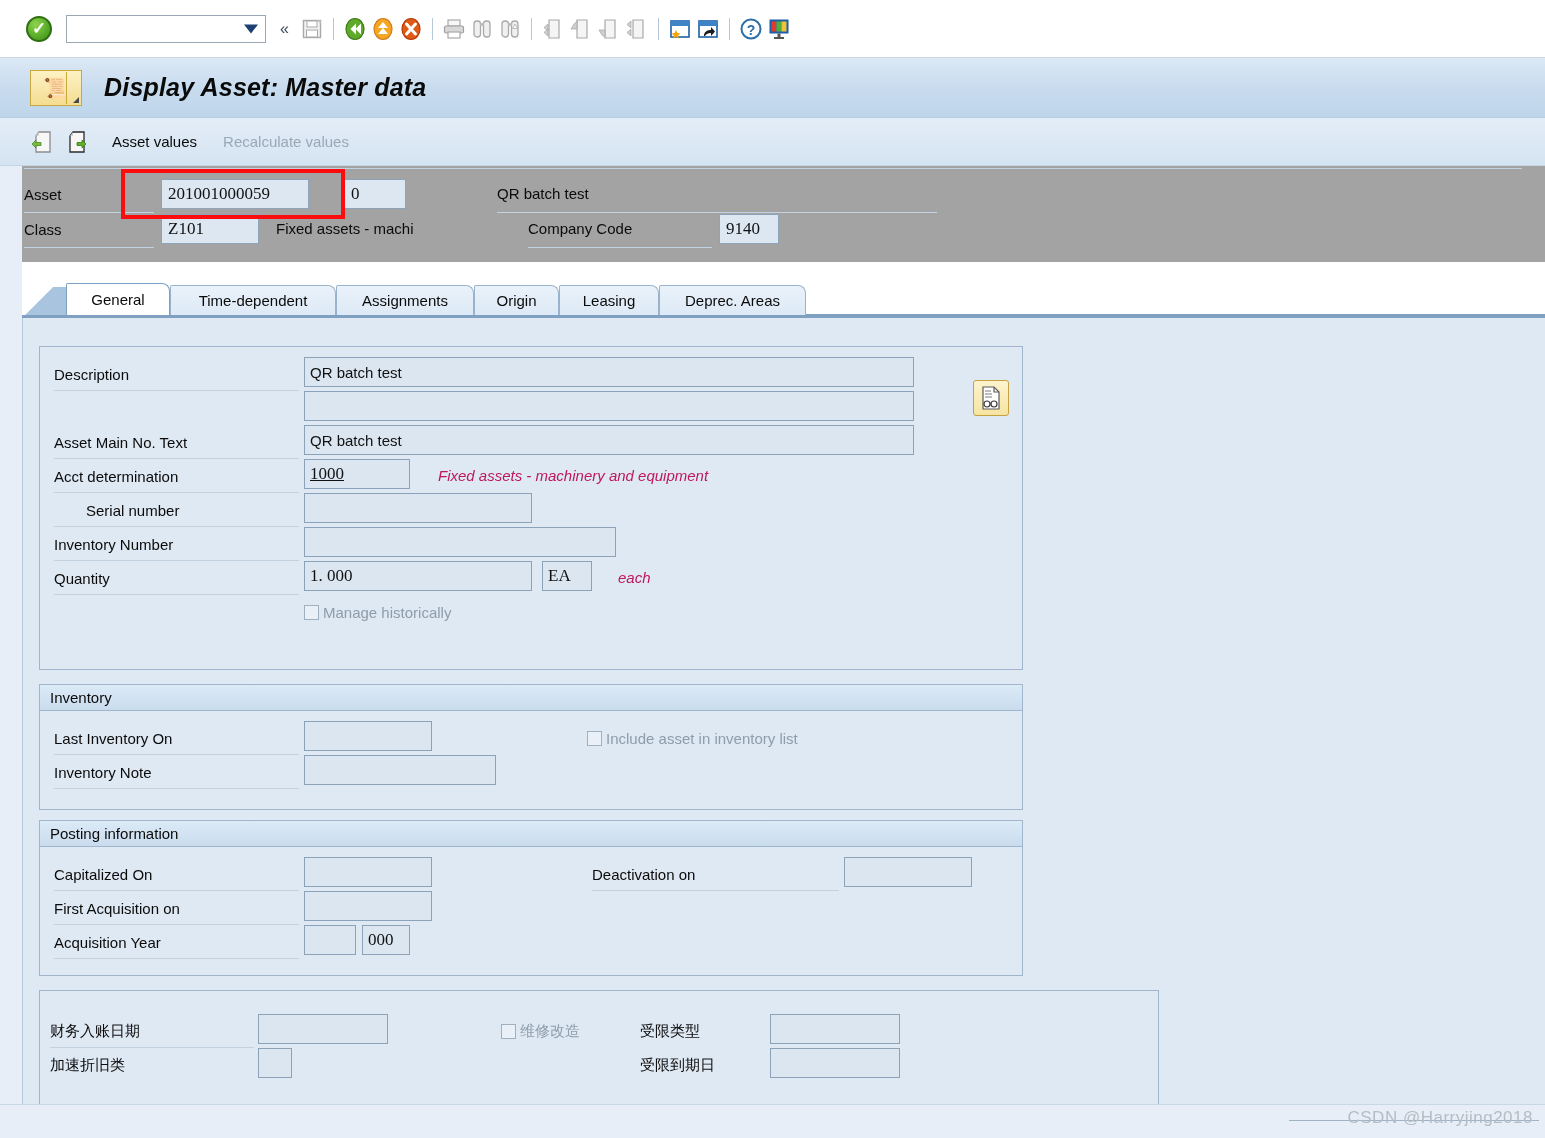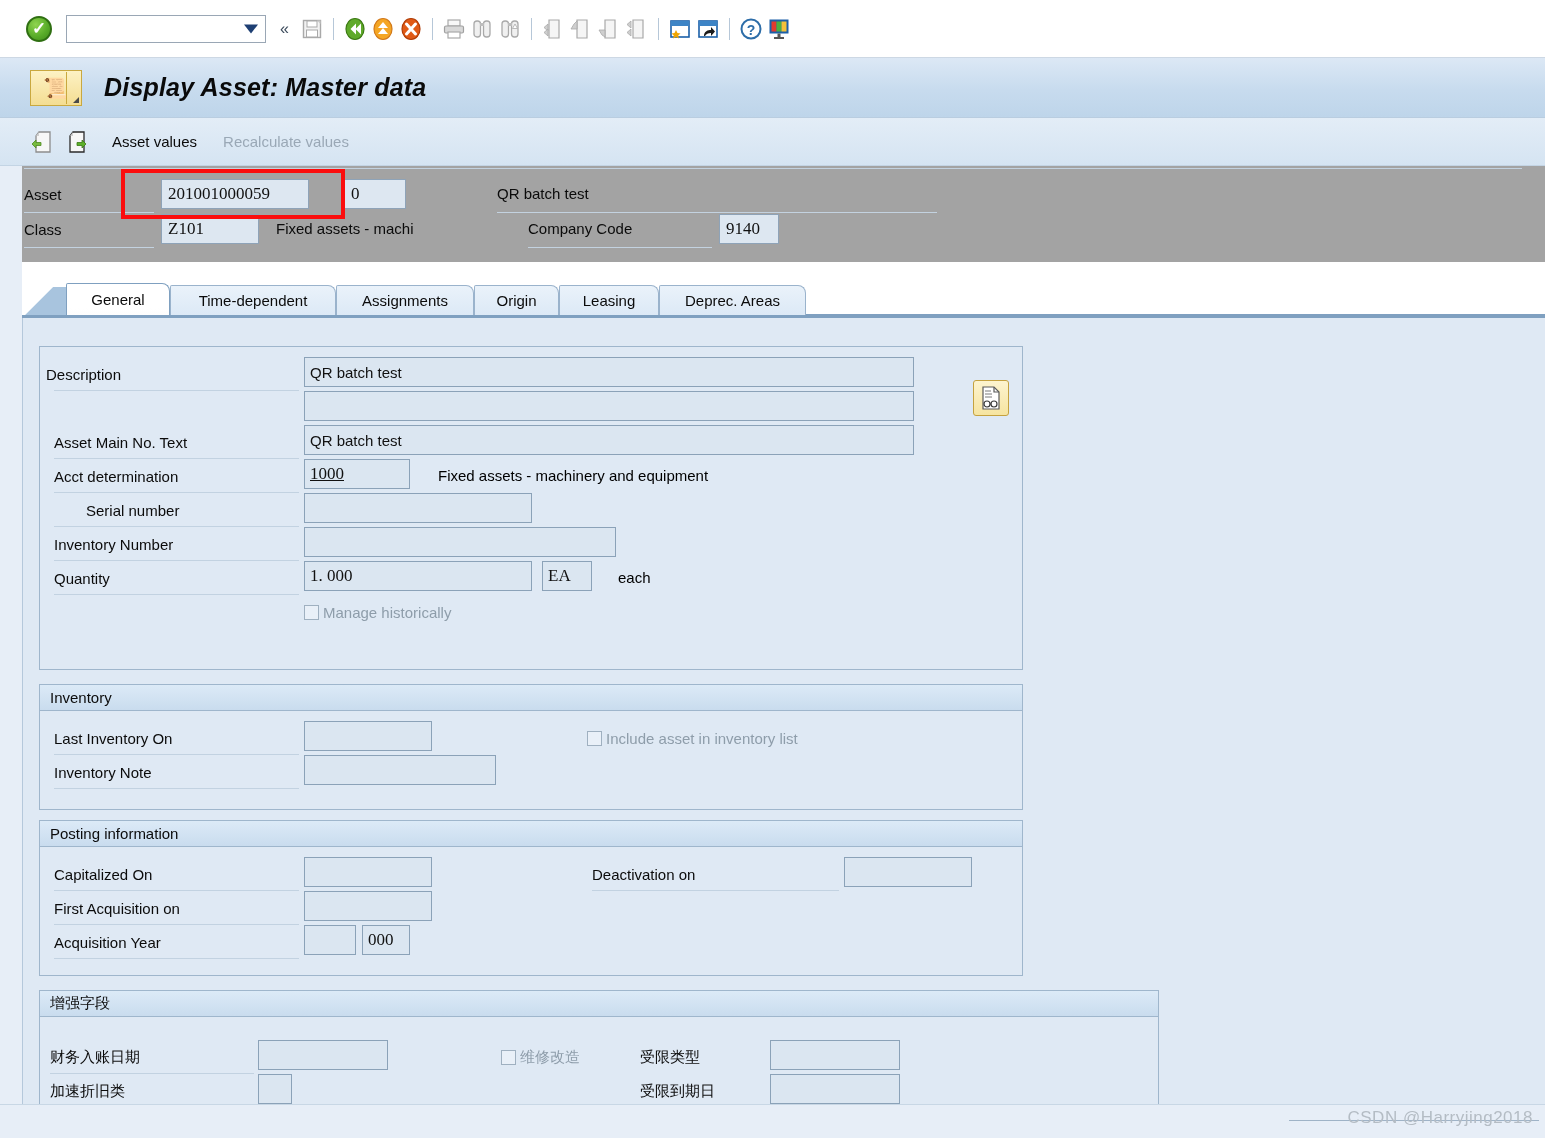--- a/index.html
+++ b/index.html
@@ -161,21 +161,21 @@
   .flabel { font-size: 15px; color: #0b0b0b; white-space: nowrap; }
   .fline { position: absolute; height: 1px; background: #c2d2e1; }
   .inp {
     background: #dbe6f1; border: 1px solid #8ba2b8;
     height: 30px; font-size: 15px; color: #111; padding: 0 5px;
     display: flex; align-items: center;
     font-family: "Liberation Sans", sans-serif;
   }
   .inp.serif { font-family: "Liberation Serif", serif; font-size: 17px; }
   .inp.underline-val { text-decoration: underline; }
-  .ftext { font-size: 15px; color: #000000; white-space: nowrap; }
+  .ftext { font-size: 15px; color: #be185d; white-space: nowrap; font-style: italic; }
   .flabel.cn { font-family: "DejaVu Sans", sans-serif; font-size: 15px; }
 
   .chk {
     width: 15px; height: 15px; border: 1px solid #9fb0c0;
     background: #e9f0f8; flex: none; margin-right: 4px;
   }
   .chklbl { font-size: 15px; color: #8e9daa; }
   .chklbl.cn { font-family: "DejaVu Sans", sans-serif; }
 
   .longtext-btn {
@@ -423,21 +423,21 @@
   </div>
 </div>
 
 <div class="leftedge"></div>
 
 <div class="content">
 
   <div class="group" style="left:16px; top:28px; width:984px; height:324px;">
     <div class="group-body" style="height:296px;">
 
-      <div class="frow" style="left:6px; top:12px;">
+      <div class="frow" style="left:14px; top:12px;">
         <span class="flabel">Description</span>
       </div>
       <div class="inp" style="position:absolute; left:264px; top:10px; width:610px;">QR batch test</div>
       <div class="fline" style="left:14px; top:43px; width:245px;"></div>
 
       <div class="inp" style="position:absolute; left:264px; top:44px; width:610px;"></div>
 
       <div class="frow" style="left:14px; top:80px;">
         <span class="flabel">Asset Main No. Text</span>
       </div>
@@ -537,21 +537,20 @@
       <div class="frow" style="left:14px; top:80px;">
         <span class="flabel">Acquisition Year</span>
       </div>
       <div class="inp" style="position:absolute; left:264px; top:78px; width:52px;"></div>
       <div class="inp serif" style="position:absolute; left:322px; top:78px; width:48px;">000</div>
       <div class="fline" style="left:14px; top:111px; width:245px;"></div>
     </div>
   </div>
 
   <div class="group" style="left:16px; top:672px; width:1120px; height:116px;">
-    <div class="group-head cn" style="font-family:'DejaVu Sans', sans-serif;">增强字段</div>
     <div class="group-body" style="height:88px;margin-top:13px;">
 
       <div class="frow" style="left:10px; top:12px;">
         <span class="flabel cn">财务入账日期</span>
       </div>
       <div class="inp" style="position:absolute; left:218px; top:10px; width:130px;"></div>
       <div class="fline" style="left:10px; top:43px; width:204px;"></div>
 
       <div class="frow" style="left:461px; top:12px;">
         <span class="chk"></span>

